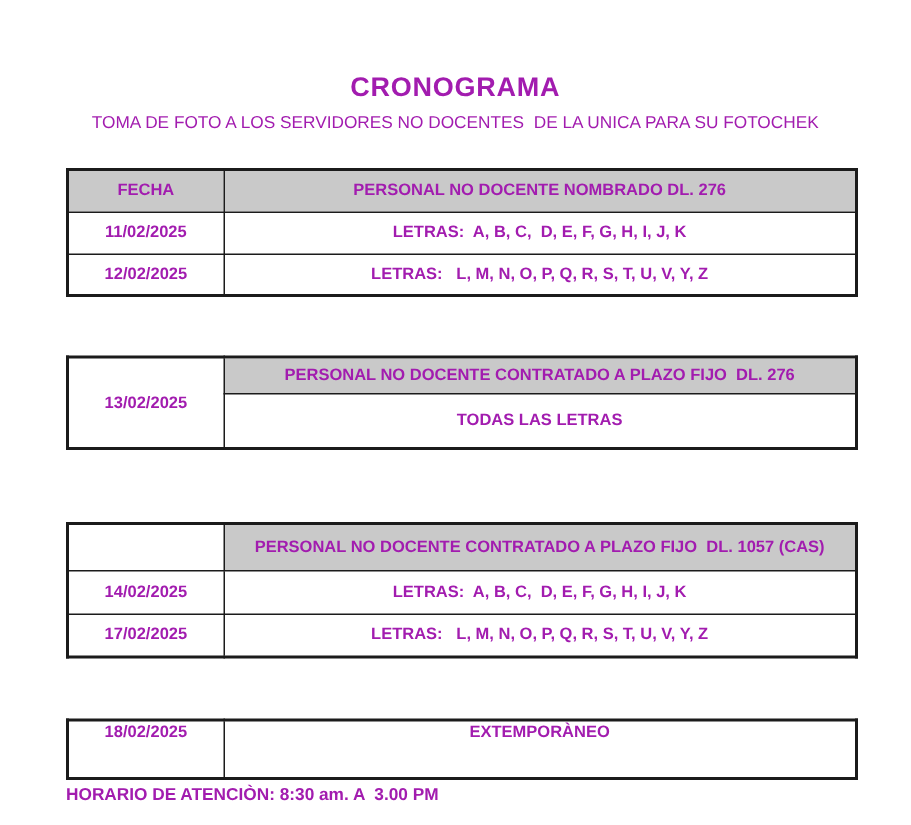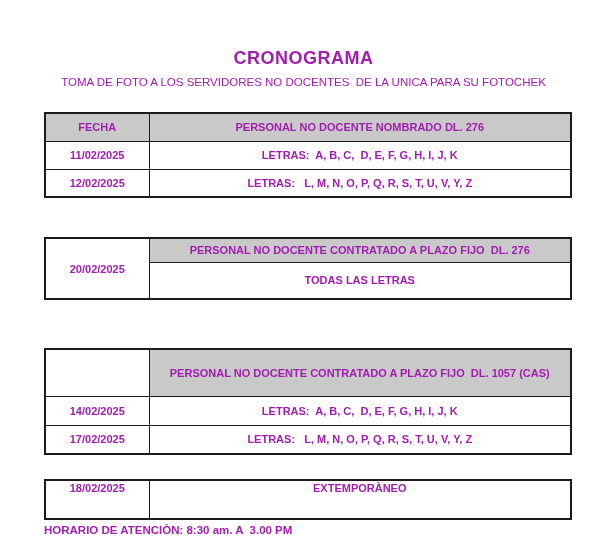--- a/index.html
+++ b/index.html
@@ -55,21 +55,21 @@
   .col-detail { width: 422px; }
   td.gray { background: #c9c9c9; }
   td.vbottom { vertical-align: bottom; padding-bottom: 4px; }
   #table-1 { top: 112px; }
   #table-2 { top: 237px; }
   #table-3 { top: 348px; }
   #table-4 { top: 479px; }
   #table-1 tr { height: 28px; margin-left: 18px; }
   #table-2 tr.r-head { height: 24px; }
   #table-2 tr.r-body { height: 37px; }
-  #table-3 tr.r-head { height: 47px; }
+  #table-3 tr.r-head { height: 31px; }
   #table-3 tr.r-body { height: 29px; }
   #table-4 tr { height: 39px; }
   #table-4 td { vertical-align: bottom; padding-bottom: 24px; }
   .doc-footer {
     position: absolute;
     top: 524px;
     left: 44px;
     font-size: 11.5px;
     font-weight: bold;
     white-space: pre-wrap;
@@ -104,21 +104,21 @@
   </tbody>
     </table>
 
   <table class="sched" id="table-2">
     <colgroup>
         <col class="col-date">
         <col class="col-detail">
       </colgroup>
     <tbody>
         <tr class="r-head">
-      <td rowspan="2">20/02/2025</td>
+      <td rowspan="2">13/02/2025</td>
       <td class="gray vbottom">PERSONAL NO DOCENTE CONTRATADO A PLAZO FIJO  DL. 276</td>
     </tr>
     <tr class="r-body">
       <td class="vbottom">TODAS LAS LETRAS</td>
     </tr>
   </tbody>
     </table>
 
   <table class="sched" id="table-3">
     <colgroup>

